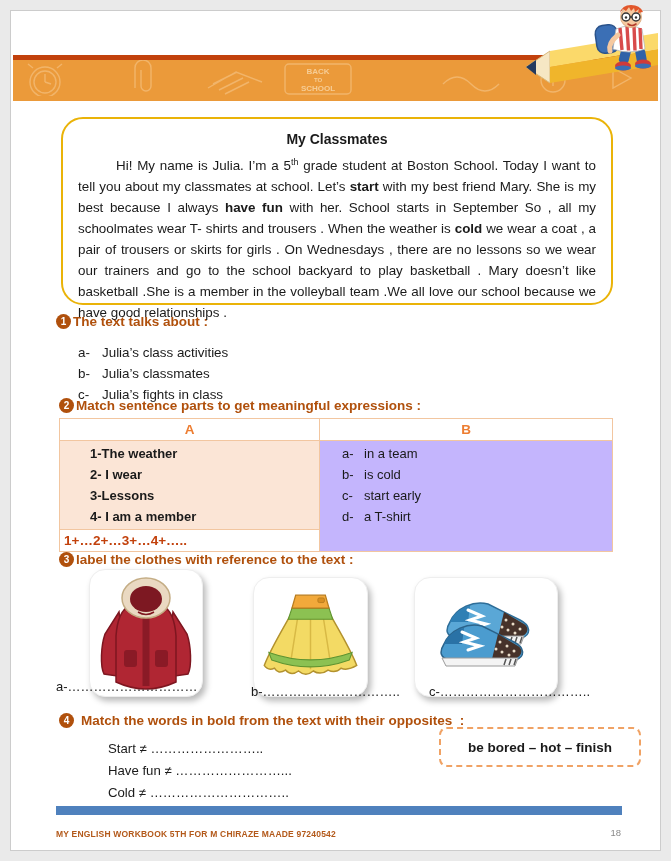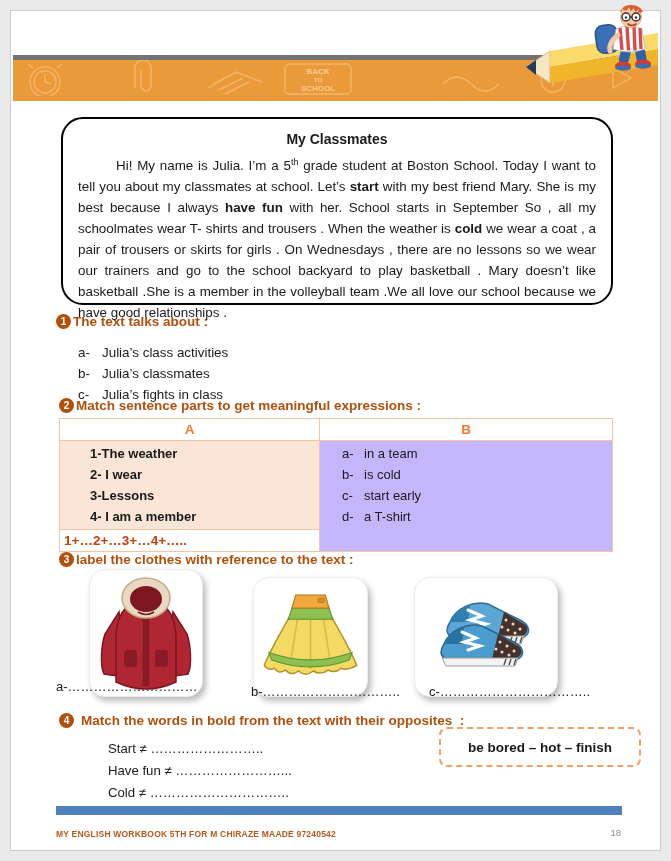--- a/index.html
+++ b/index.html
@@ -12,28 +12,28 @@
     position:absolute;left:10px;top:10px;width:649px;height:839px;
     background:#ffffff;border:1px solid #cccccc;
   }
   
   .unit-title{
     position:absolute;left:28px;top:16px;
     font-family:"Liberation Serif",serif;font-size:21px;color:#e87722;
   }
   .banner{
     position:absolute;left:2px;top:44px;width:645px;height:41px;
-    background:#eb9a3a;border-top:5px solid #737373;
+    background:#eb9a3a;border-top:5px solid #c2410c;
   }
   .banner svg{position:absolute;left:0;top:0;}
   .mascot{position:absolute;right:2px;top:-6px;z-index:5;}
   
   .passage{
     position:absolute;left:50px;top:106px;width:552px;height:188px;
-    border:2px solid #000000;border-radius:22px;background:#fff;
+    border:2px solid #eab308;border-radius:22px;background:#fff;
     box-sizing:border-box;padding:10px 15px 8px 15px;z-index:2;
   }
   .passage-title{text-align:center;font-weight:bold;font-size:14px;margin:2px 0 8px 0;}
   .passage-text{
     margin:0;font-size:13.4px;line-height:21px;text-align:justify;text-indent:38px;
   }
   .passage-text b{font-weight:bold;}
   .passage-text sup{font-size:9px;vertical-align:super;line-height:0;}
   
   .qhead{

